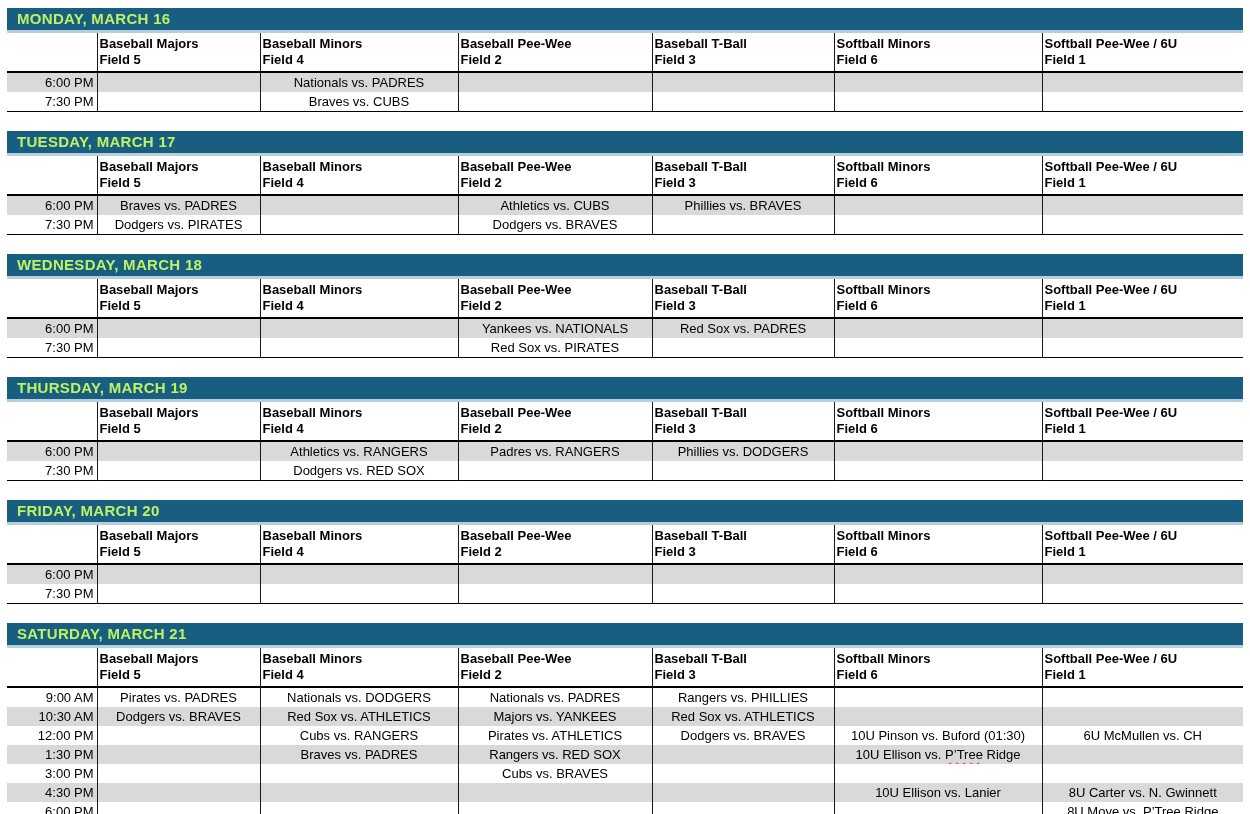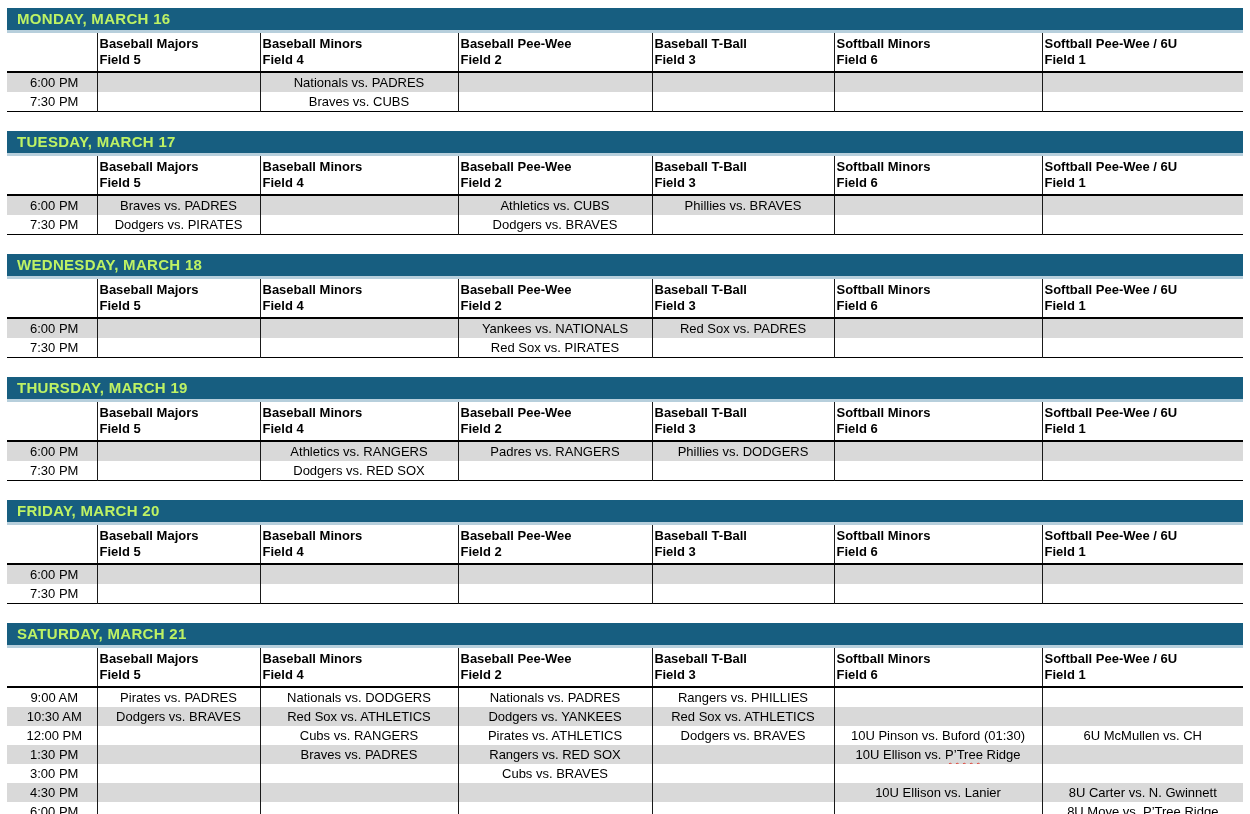--- a/index.html
+++ b/index.html
@@ -38,21 +38,21 @@
     text-align:left;
     vertical-align:middle;
     background:#ffffff;
   }
   thead th .col-line { display:block; }
   tbody td {
     height:19px; line-height:19px;
     font-size:13px;
     padding:0 3px;
   }
-  td.time-cell { text-align:center; padding-left:8px; }
+  td.time-cell { text-align:right; padding-left:8px; }
   td.game-cell { text-align:center; }
   tr.shaded td { background:#d9d9d9; }
   span.squiggle {
     text-decoration-line:underline;
     text-decoration-style:wavy;
     text-decoration-color:#e03a2f;
     text-decoration-thickness:1px;
     text-underline-offset:3px;
   }
 </style>
@@ -423,21 +423,21 @@
             <td class="game-cell">Nationals vs. DODGERS</td>
             <td class="game-cell">Nationals vs. PADRES</td>
             <td class="game-cell">Rangers vs. PHILLIES</td>
             <td class="game-cell"></td>
             <td class="game-cell"></td>
           </tr>
           <tr class="shaded">
             <td class="time-cell">10:30 AM</td>
             <td class="game-cell">Dodgers vs. BRAVES</td>
             <td class="game-cell">Red Sox vs. ATHLETICS</td>
-            <td class="game-cell">Dodgers vs. YANKEES</td>
+            <td class="game-cell">Majors vs. YANKEES</td>
             <td class="game-cell">Red Sox vs. ATHLETICS</td>
             <td class="game-cell"></td>
             <td class="game-cell"></td>
           </tr>
           <tr>
             <td class="time-cell">12:00 PM</td>
             <td class="game-cell"></td>
             <td class="game-cell">Cubs vs. RANGERS</td>
             <td class="game-cell">Pirates vs. ATHLETICS</td>
             <td class="game-cell">Dodgers vs. BRAVES</td>

